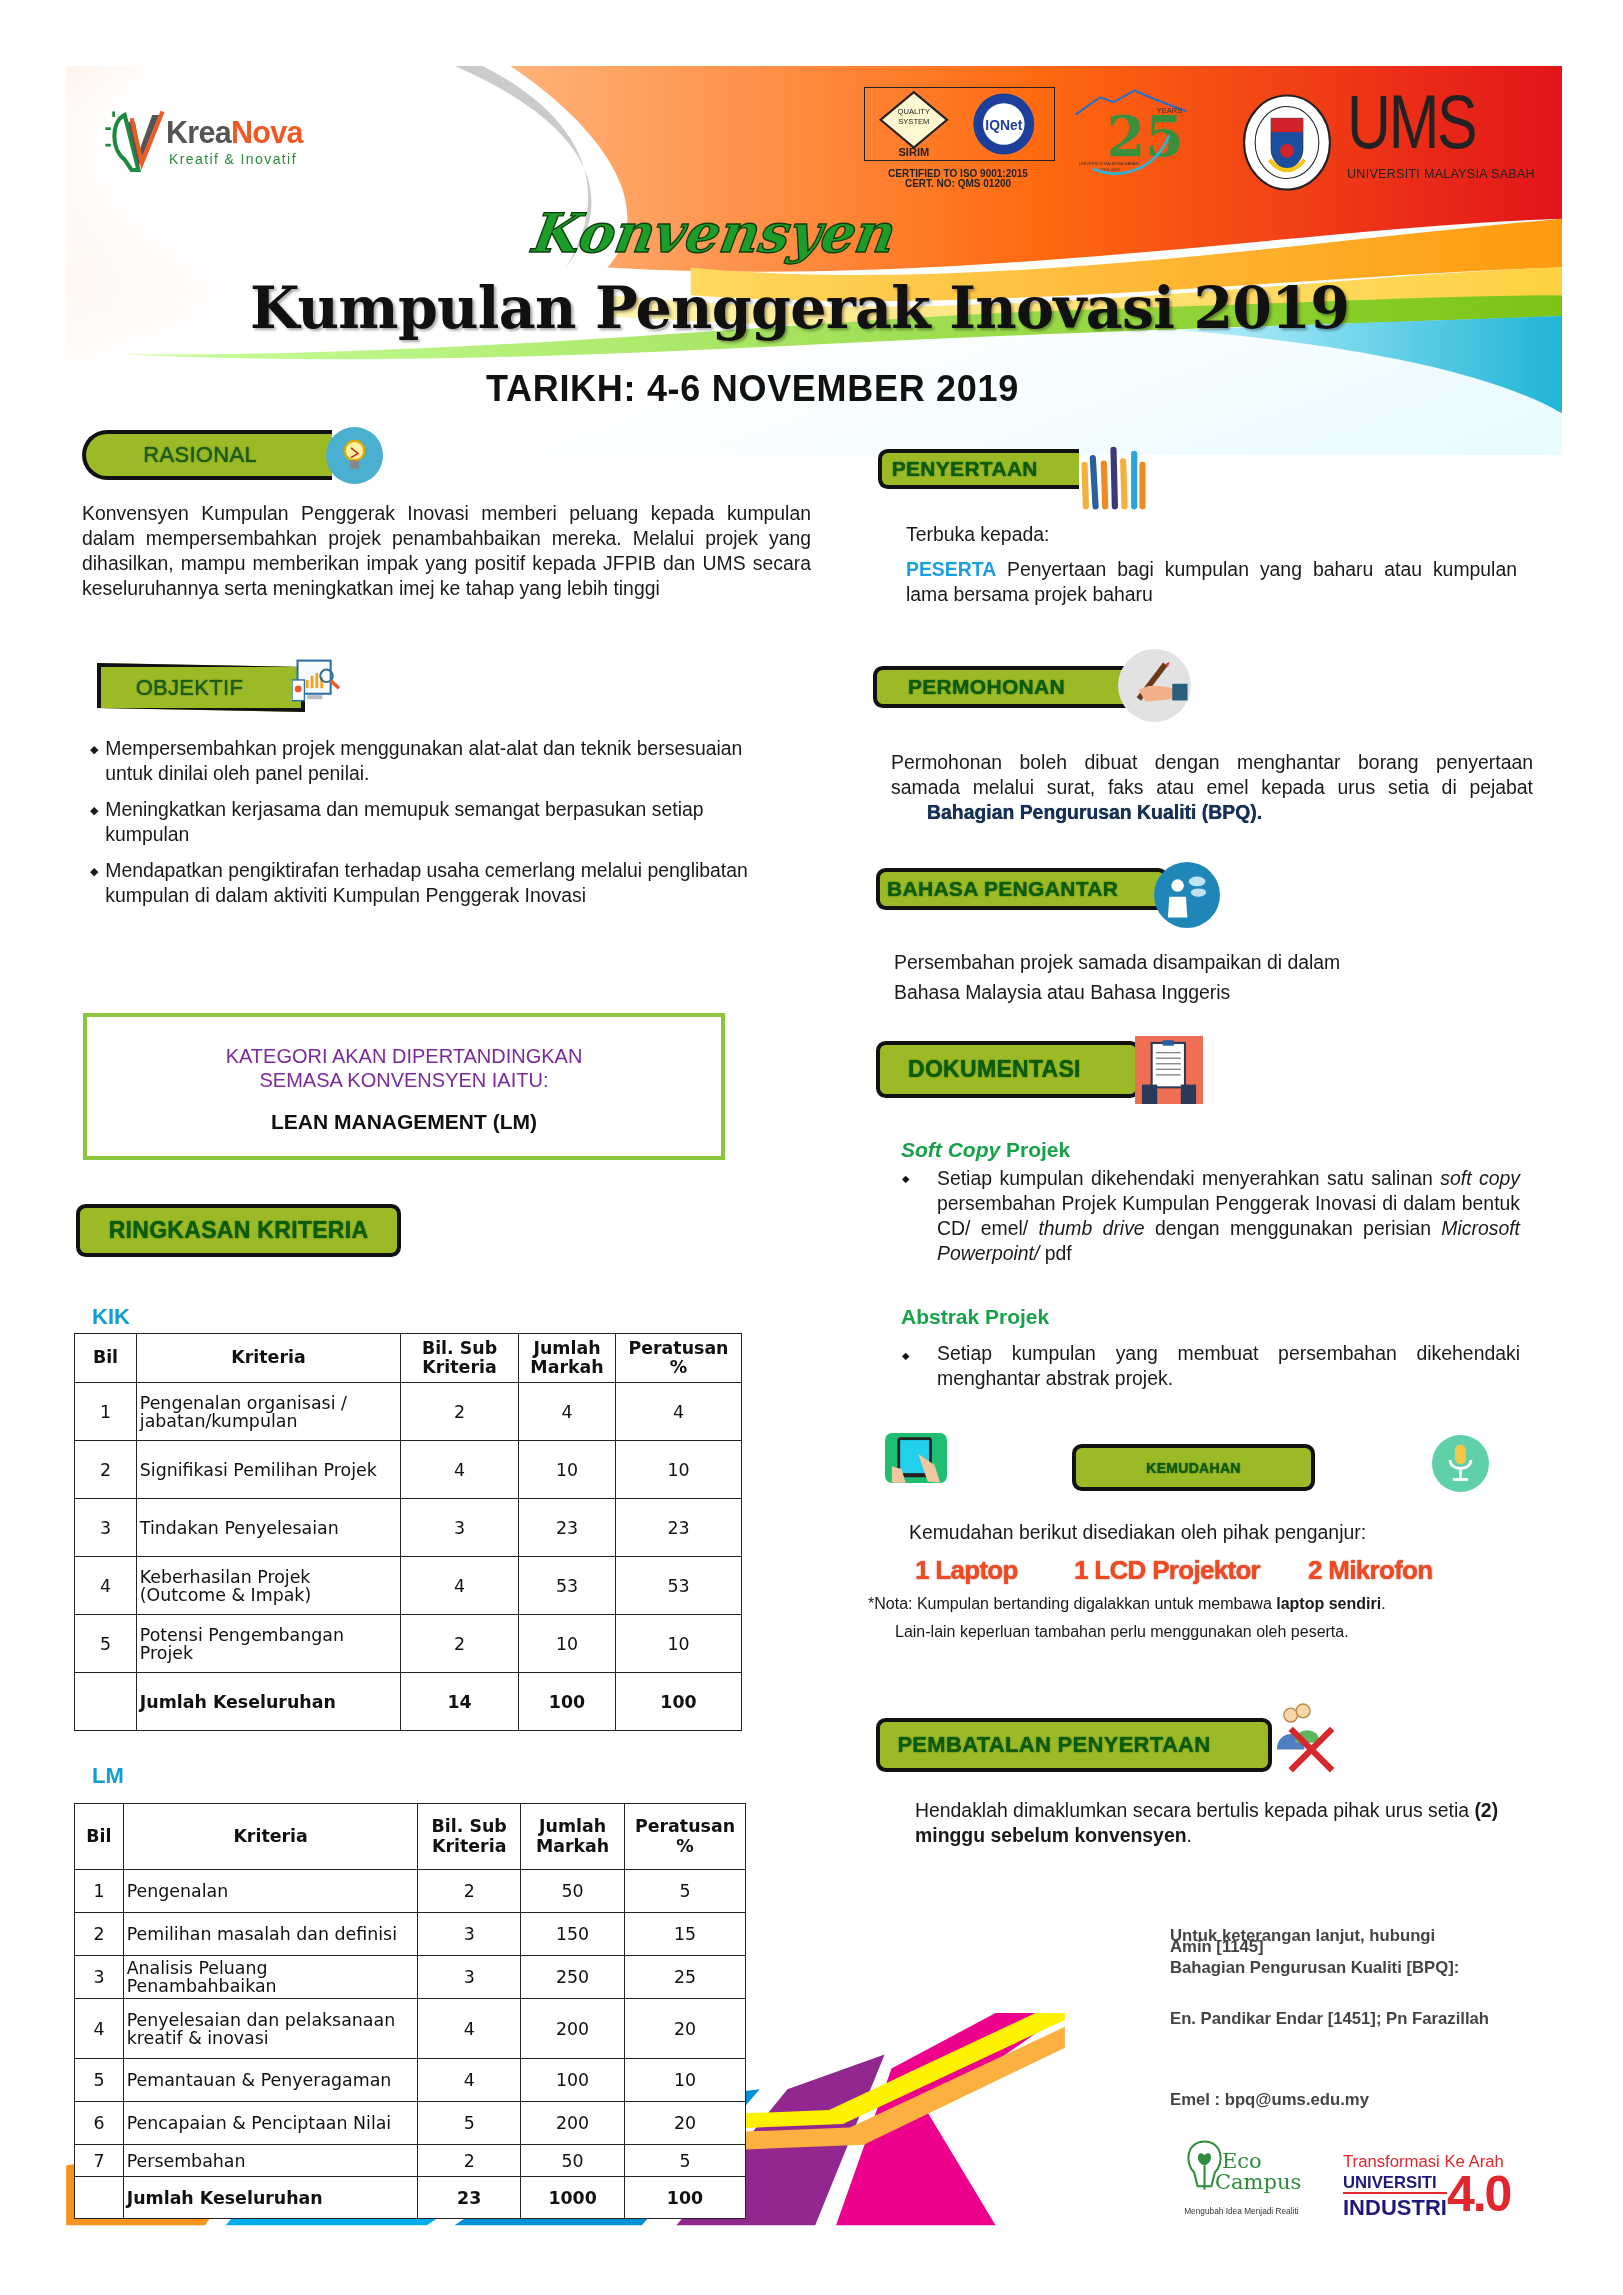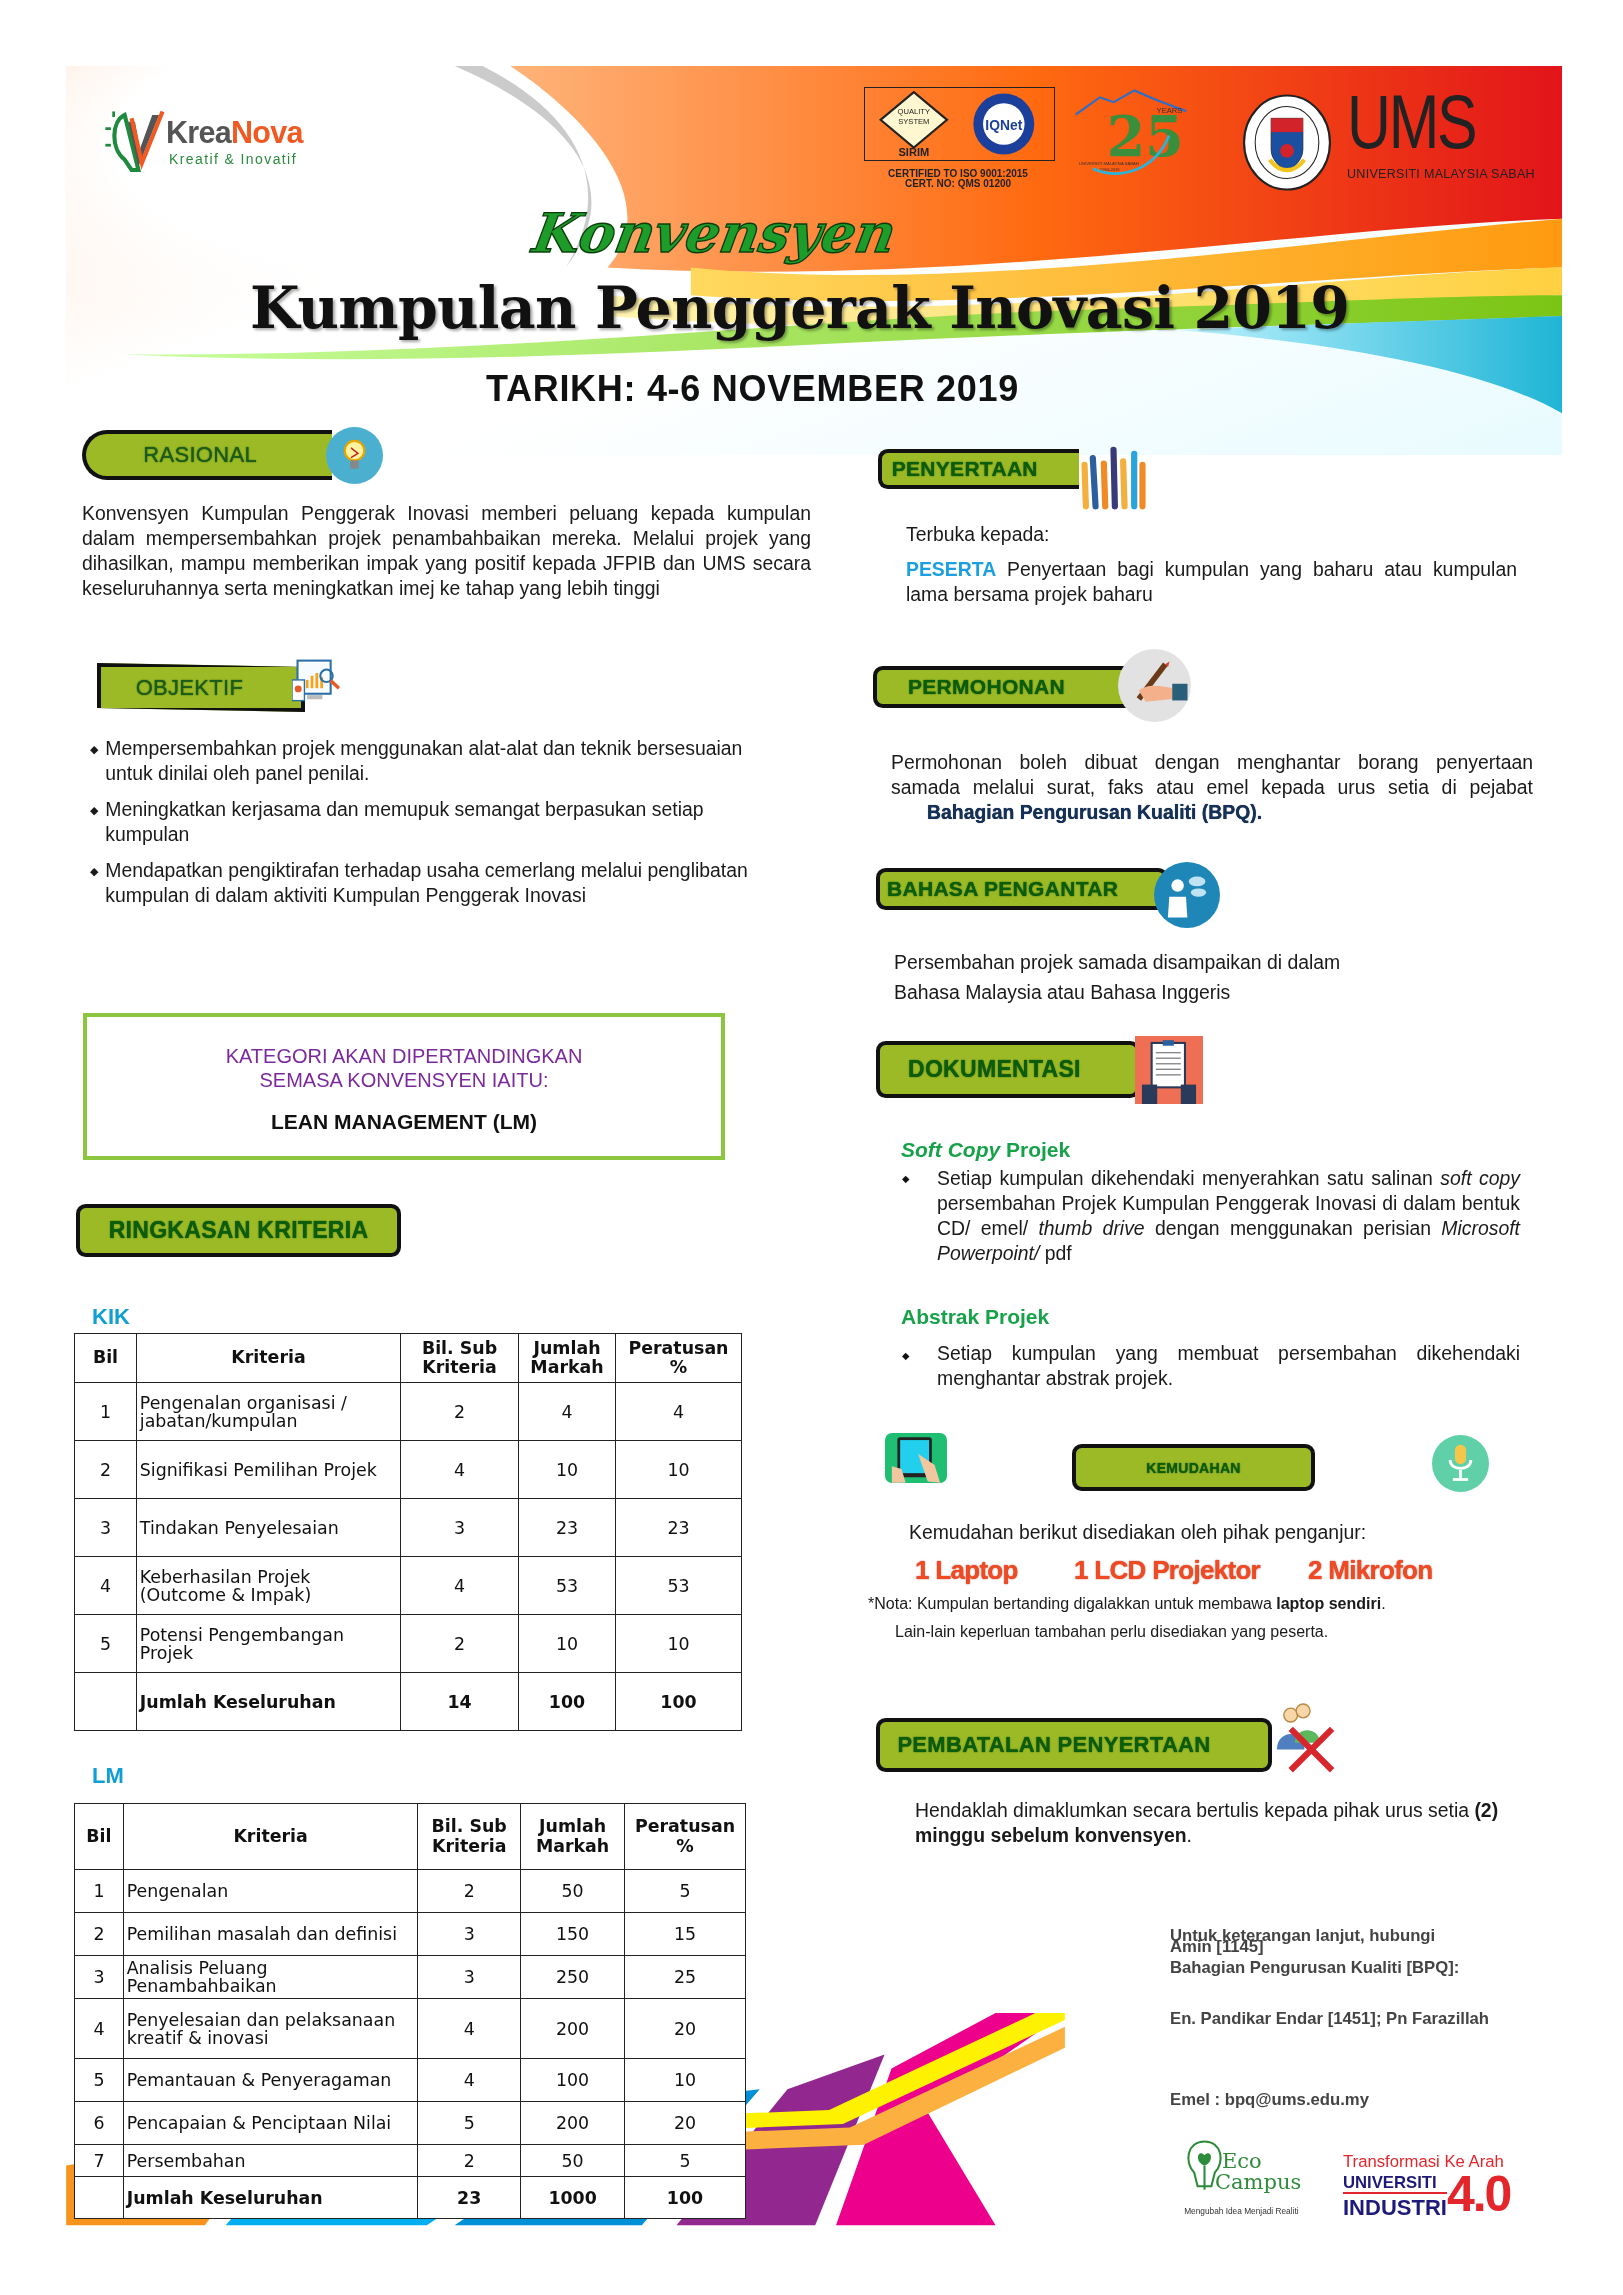--- a/index.html
+++ b/index.html
@@ -444,21 +444,21 @@
       <path d="M26 36 C26 52 56 52 56 36" fill="none" stroke="#fff" stroke-width="4"></path>
       <line x1="41" y1="50" x2="41" y2="62" stroke="#fff" stroke-width="4"></line>
       <rect x="30" y="62" width="22" height="4" fill="#fff"></rect>
     </svg>
 </div>
 <div class="para" style="left:909px;top:1520px;width:625px;">Kemudahan berikut disediakan oleh pihak penganjur:</div>
 <div class="facility" style="left:915px;top:1555px;">1 Laptop</div>
 <div class="facility" style="left:1074px;top:1555px;">1 LCD Projektor</div>
 <div class="facility" style="left:1308px;top:1555px;">2 Mikrofon</div>
 <div class="note" style="left:868px;top:1595px;"><span>*Nota: Kumpulan bertanding digalakkan untuk membawa </span><b>laptop sendiri</b><span>.</span></div>
-<div class="note" style="left:895px;top:1623px;">Lain-lain keperluan tambahan perlu disediakan yang peserta.</div>
+<div class="note" style="left:895px;top:1623px;">Lain-lain keperluan tambahan perlu menggunakan oleh peserta.</div>
 
 <div class="pill" style="left:876px;top:1718px;width:396px;height:54px;font-size:22px;padding-left:17.4px;">
   <span>PEMBATALAN PENYERTAAN</span>
 </div>
 <div class="pill-icon" style="left:1270px;top:1701px;width:69px;height:73px;">
   <svg width="69" height="73" viewBox="0 0 100 105">
       <circle cx="30" cy="20" r="10" fill="#f7d6a8" stroke="#b88a44" stroke-width="2"></circle>
       <circle cx="48" cy="14" r="10" fill="#f7d6a8" stroke="#b88a44" stroke-width="2"></circle>
       <path d="M10 70 C10 40 50 40 50 70 Z" fill="#4f7fc1"></path>
       <path d="M36 60 C36 36 72 36 72 60 Z" fill="#5cb85c"></path>

